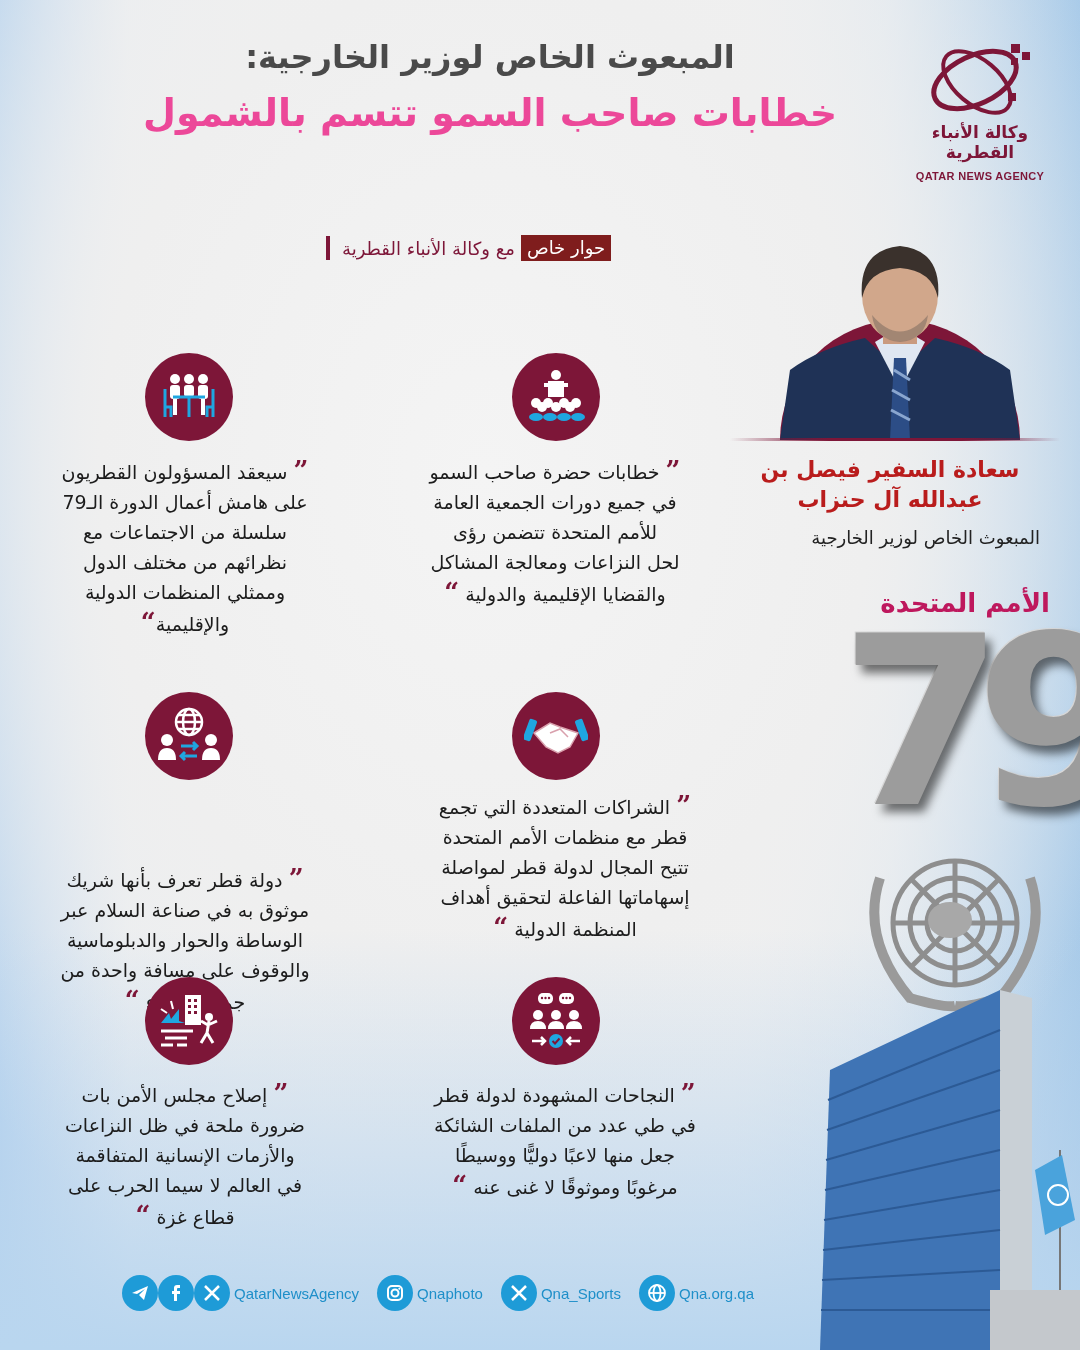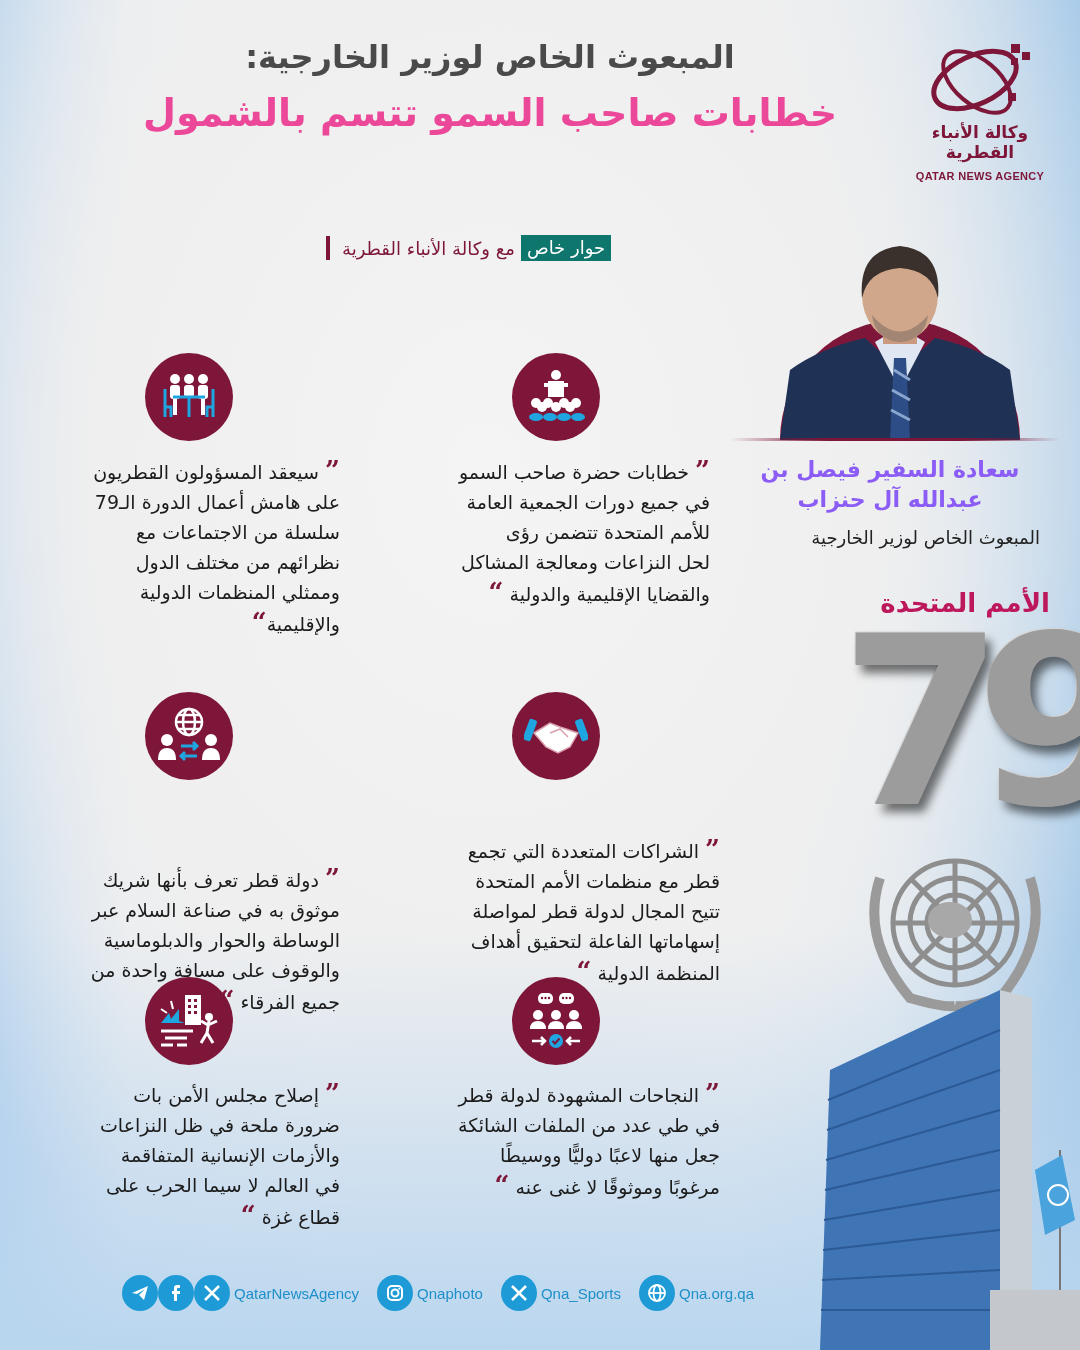--- a/index.html
+++ b/index.html
@@ -29,33 +29,33 @@
     text-align: center; font-weight: bold; font-size: 38px; line-height: 50px; color: #ec4899;
   }
   .logo { position: absolute; top: 38px; left: 905px; width: 150px; height: 125px; }
   .logo-ar { position: absolute; top: 122px; left: 905px; width: 150px; text-align: center; font-size: 17px; font-weight: bold; color: #7d1638; }
   .logo-en { position: absolute; top: 146px; left: 905px; width: 150px; text-align: center; font-family: "Liberation Sans", sans-serif; font-size: 11px; font-weight: bold; color: #7d1638; letter-spacing: .3px; margin-top: 24px; }
 
   .interview-tag {
     position: absolute; top: 234px; left: 326px; height: 28px;
     display: flex; align-items: center; gap: 6px; direction: rtl; font-size: 18px;
   }
-  .interview-tag .hl { background: #0f766e; color: #fff; padding: 0 6px; line-height: 26px; }
+  .interview-tag .hl { background: #7f1d1d; color: #fff; padding: 0 6px; line-height: 26px; }
   .interview-tag .rest { color: #7d1638; }
   .interview-tag .bar { width: 4px; height: 24px; background: #7d1638; margin-right: 6px; }
 
   
   .portrait { position: absolute; top: 240px; left: 740px; width: 320px; height: 200px; overflow: hidden; }
   .portrait .disc { position: absolute; left: 40px; top: 80px; width: 240px; height: 240px; border-radius: 50%; background: #7d1638; }
   .portrait .person-svg { position: absolute; left: 40px; top: 0; }
   .portrait-line { position: absolute; top: 438px; left: 730px; width: 330px; height: 3px; background: linear-gradient(90deg, rgba(125,22,56,0) 0%, #7d1638 30%, #7d1638 70%, rgba(125,22,56,0) 100%); }
 
   .person-name {
     position: absolute; top: 455px; left: 740px; width: 300px; text-align: center;
-    font-weight: bold; font-size: 22px; line-height: 30px; color: #8b5cf6;
+    font-weight: bold; font-size: 22px; line-height: 30px; color: #b91c1c;
   }
   .person-role { position: absolute; top: 527px; left: 740px; width: 300px; text-align: right; font-size: 18px; color: #222; }
 
   .un-label { position: absolute; top: 588px; left: 840px; width: 210px; font-weight: bold; font-size: 26px; color: #be185d; }
   .un-number {
     position: absolute; top: 618px; left: 840px; width: 220px; height: 210px;
     font-family: "DejaVu Sans", sans-serif; font-weight: bold; font-size: 235px; line-height: 210px;
     letter-spacing: -28px; color: #9c9c9c; text-align: center;
     text-shadow: 6px 8px 10px rgba(0,0,0,.55), -1px -1px 0 #d8d8d8;
     background: none;
@@ -63,21 +63,21 @@
 
   .un-emblem { position: absolute; top: 848px; left: 860px; }
   .un-building { position: absolute; top: 990px; left: 800px; }
 
   
   .icon-circle {
     position: absolute; width: 88px; height: 88px; border-radius: 50%; background: #7d1638;
     display: flex; align-items: center; justify-content: center;
   }
   .quote {
-    position: absolute; width: 310px; direction: rtl;
+    position: absolute; width: 310px; text-align: center; direction: rtl;
     font-size: 19px; line-height: 30px; color: #1c1c1c;
   }
   .q-open, .q-close { color: #7d1638; font-weight: bold; font-family: "DejaVu Serif", serif; font-size: 26px; }
 
   
   .footer { position: absolute; top: 1275px; left: 122px; display: flex; align-items: center; gap: 0; }
   .soc { width: 36px; height: 36px; border-radius: 50%; background: #1e9bd7; display: flex; align-items: center; justify-content: center; }
   .soc-label { font-family: "Liberation Sans", sans-serif; font-size: 15px; color: #1e8fc9; margin: 0 18px 0 4px; }
 </style>
 </head>
@@ -230,21 +230,21 @@
 </div>
 
 <div class="icon-circle" style="top:692px; left:512px;">
   <svg width="64" height="50" viewBox="0 0 64 50">
     <path d="M10 22 L26 12 L36 16 L54 22 L46 36 L34 42 L22 36 Z" fill="#fff" stroke="#d9a0ad" stroke-width="1.5"></path>
     <path d="M26 22 L36 18 L44 26" fill="none" stroke="#d9a0ad" stroke-width="1.5"></path>
     <rect x="2" y="8" width="8" height="22" rx="2" fill="#1fa6e0" transform="rotate(20 6 19)"></rect>
     <rect x="54" y="8" width="8" height="22" rx="2" fill="#1fa6e0" transform="rotate(-20 58 19)"></rect>
   </svg>
 </div>
-<div class="quote" style="top:790px; left:410px;margin-top:44px;">
+<div class="quote" style="top:790px; left:410px;">
   <span class="q-open">”</span>
   <span>الشراكات المتعددة التي تجمع</span><br>
   <span>قطر مع منظمات الأمم المتحدة</span><br>
   <span>تتيح المجال لدولة قطر لمواصلة</span><br>
   <span>إسهاماتها الفاعلة لتحقيق أهداف</span><br>
   <span>المنظمة الدولية</span>
   <span class="q-close">“</span>
 </div>
 
 <div class="icon-circle" style="top:692px; left:145px;">

